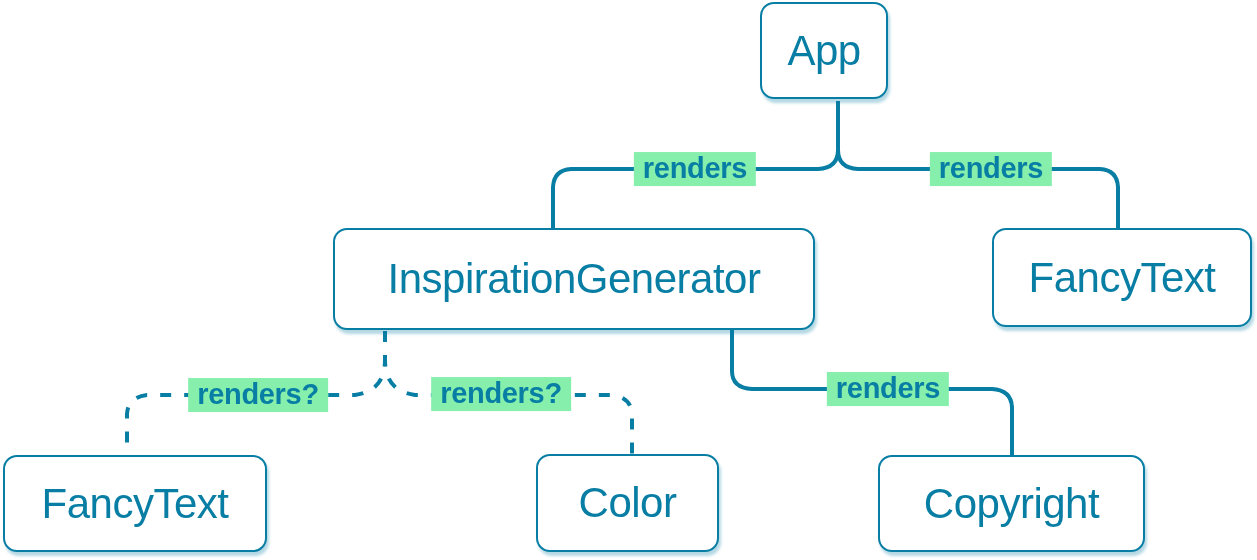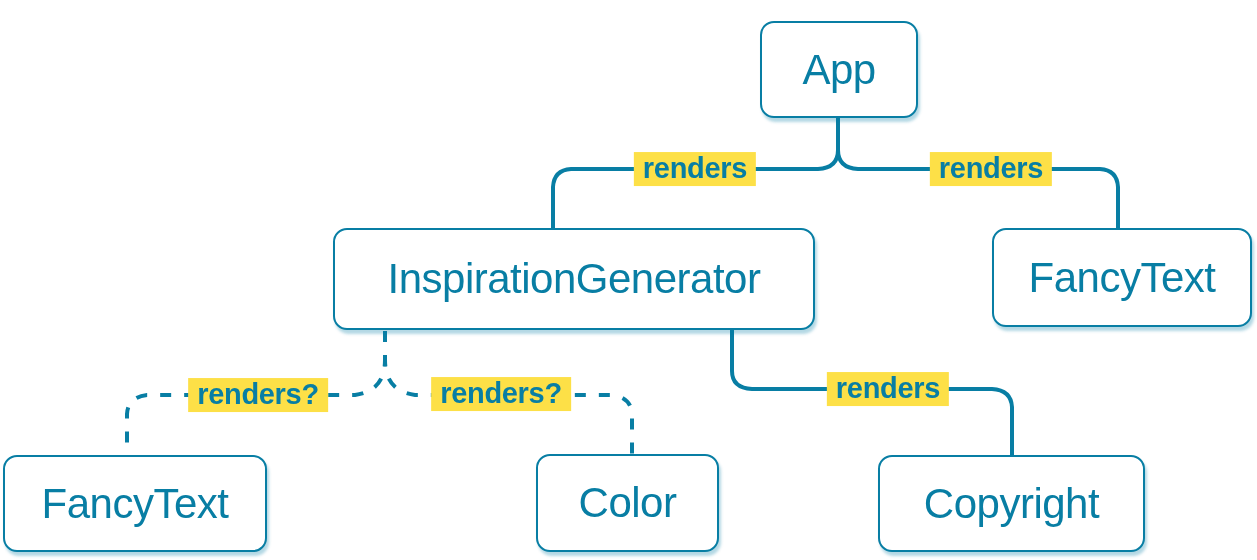--- a/index.html
+++ b/index.html
@@ -40,31 +40,31 @@
   .node .node-label {
     color: var(--accent);
     font-size: 42px;
     font-weight: 500;
     letter-spacing: -0.5px;
     white-space: nowrap;
   }
   .edge-label {
     position: absolute;
     transform: translate(-50%, -50%);
-    background: #fde047;
+    background: #86efac;
     padding: 1px 9px;
     color: var(--accent);
     font-size: 29px;
     font-weight: 700;
     letter-spacing: -0.3px;
     white-space: nowrap;
     line-height: 1.1;
   }
   
-  .node-app                   { left: 760px; top: 21px;   width: 158px; height: 97px;  }
+  .node-app                   { left: 760px; top: 2px;   width: 128px; height: 97px;  }
   .node-inspiration-generator { left: 333px; top: 228px; width: 482px; height: 102px; }
   .node-fancy-text-top        { left: 992px; top: 228px; width: 260px; height: 99px;  }
   .node-fancy-text-bottom     { left: 3px;   top: 455px; width: 264px; height: 97px;  }
   .node-color                 { left: 536px; top: 454px; width: 183px; height: 98px;  }
   .node-copyright             { left: 878px; top: 455px; width: 267px; height: 97px;  }
   
   .label-app-inspiration      { left: 695px;  top: 169px; }
   .label-app-fancytext        { left: 991px;  top: 169px; }
   .label-insp-copyright       { left: 888px;  top: 389px; }
   .label-insp-fancytext       { left: 258px;  top: 395px; }

